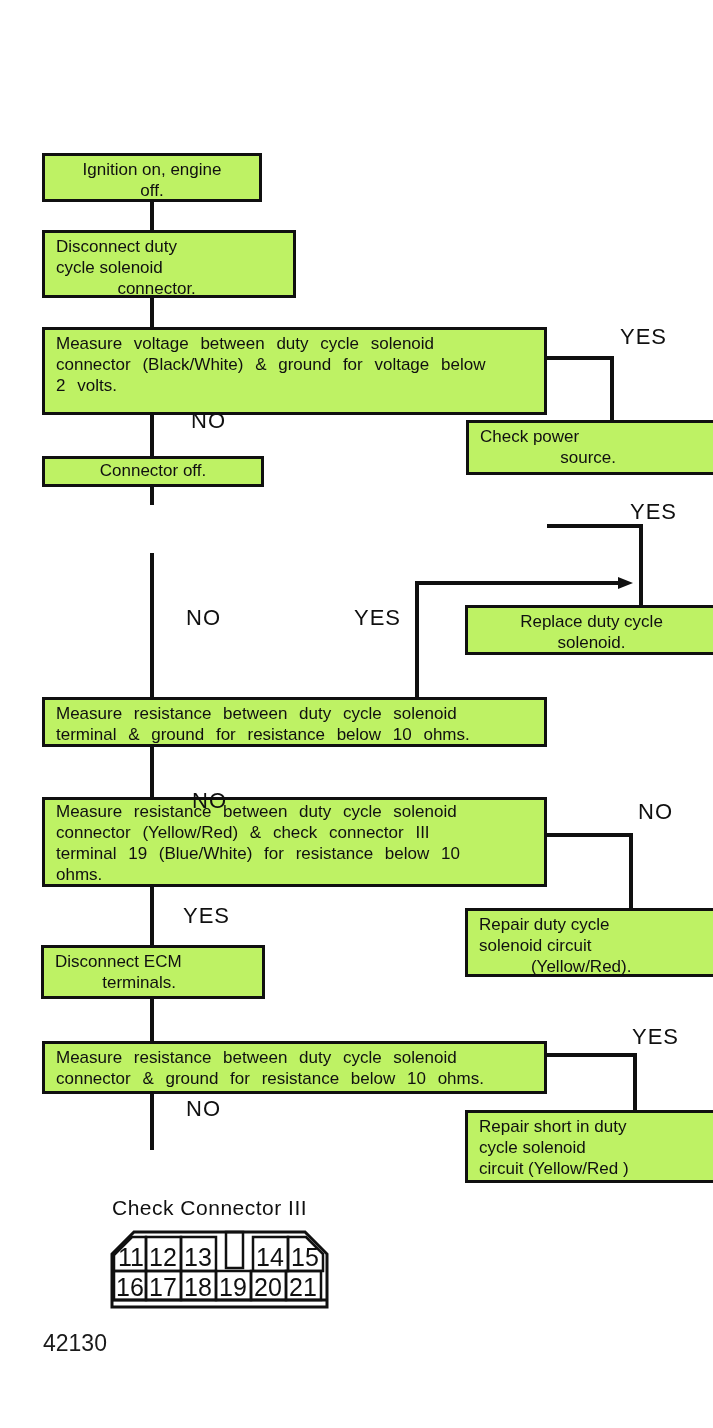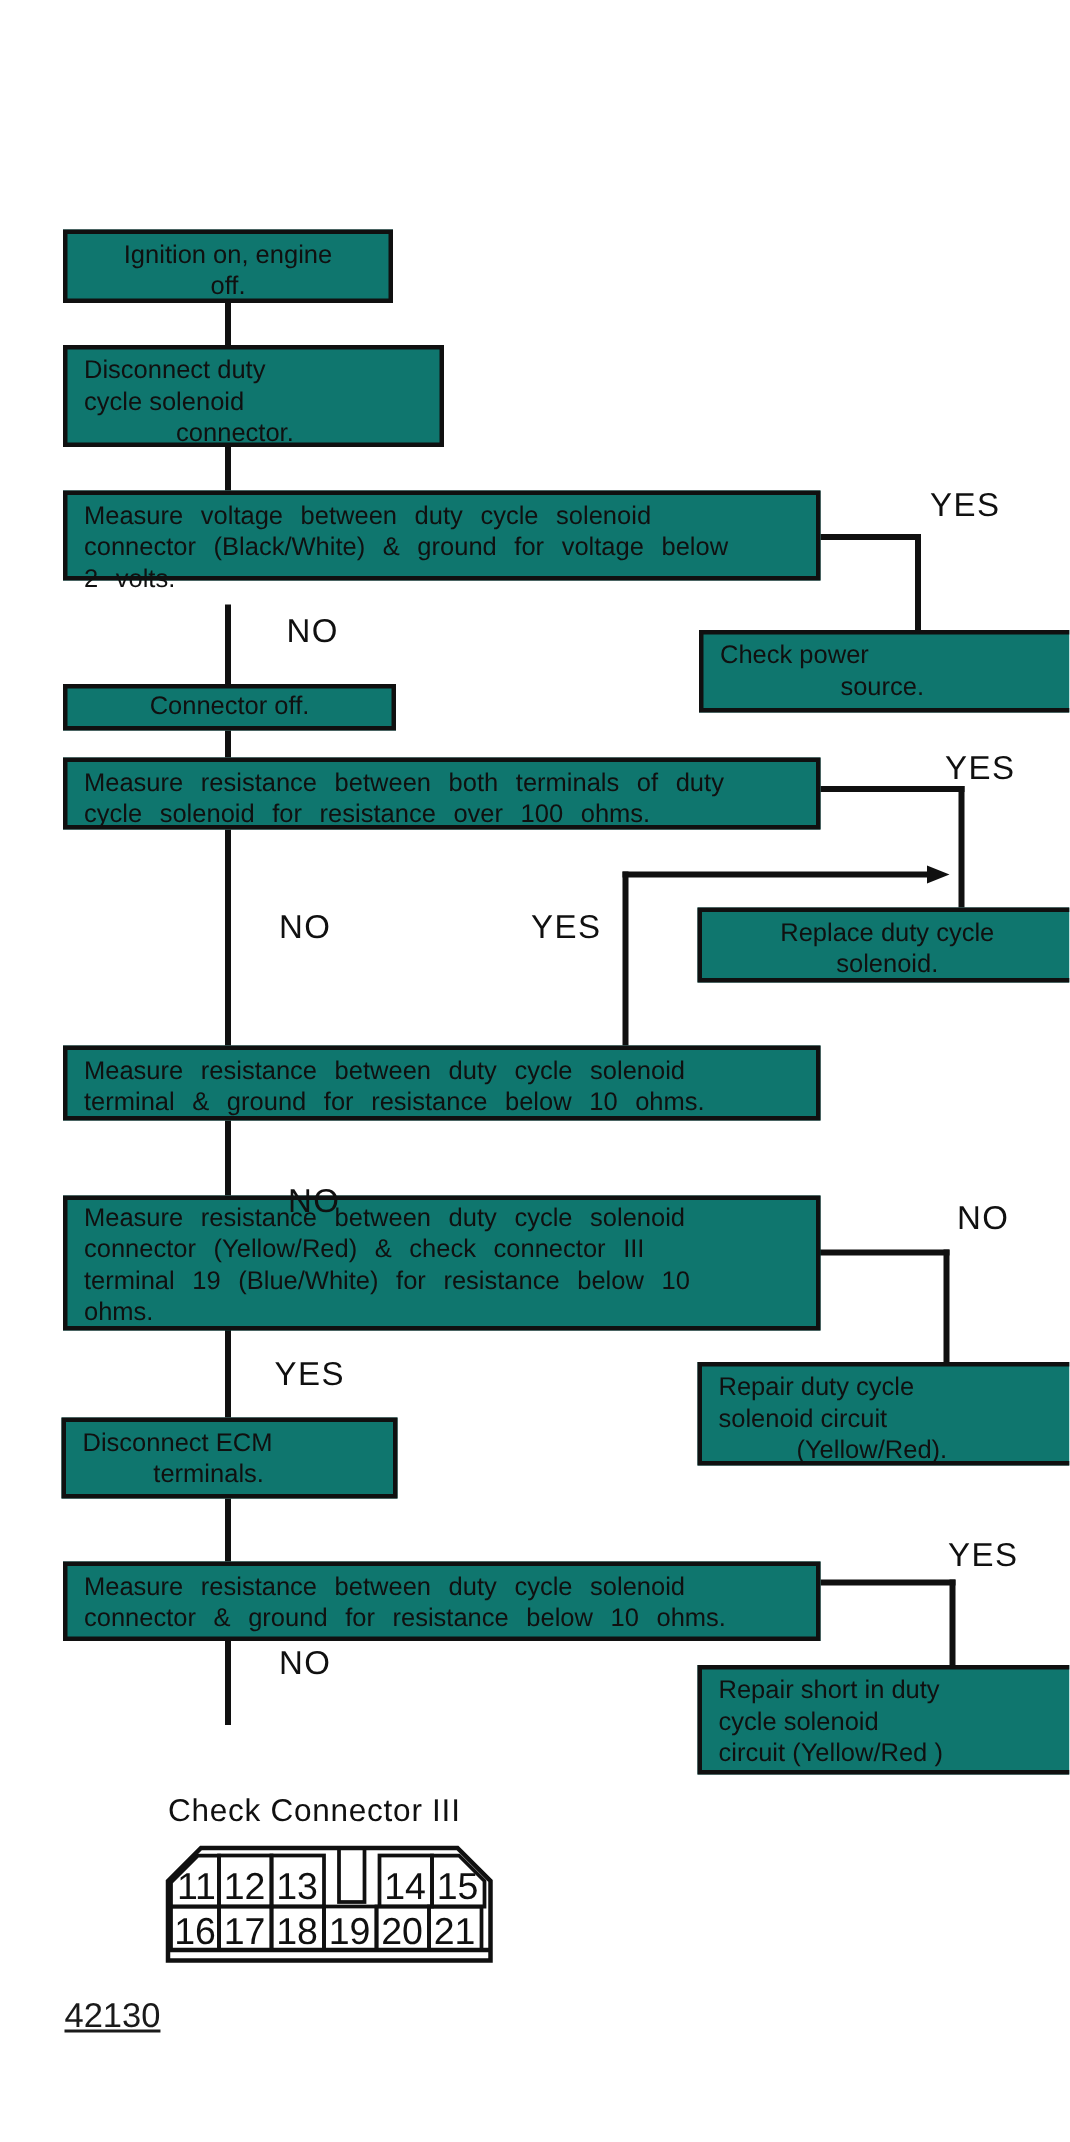--- a/index.html
+++ b/index.html
@@ -5,34 +5,34 @@
   html,body{margin:0;padding:0;background:#fff;}
   #page{
     position:relative;width:713px;height:1428px;background:#ffffff;
     font-family:"Liberation Sans",sans-serif;color:#101010;overflow:hidden;
   }
   .title{
     position:absolute;left:0;top:74px;width:713px;text-align:center;
     font-size:27px;font-weight:bold;letter-spacing:1px;
   }
   .fbox{
-    position:absolute;box-sizing:border-box;border:3px solid #101010;background:#0f766e;
+    position:absolute;box-sizing:border-box;border:3px solid #101010;background:#bef264;
     font-size:17px;line-height:21px;padding:3px 11px;white-space:pre;
   }
   .c{text-align:center;}
   .w{word-spacing:7px;}
   .vline{position:absolute;width:4px;background:#101010;}
   .hline{position:absolute;height:4px;background:#101010;}
   .decision{position:absolute;font-size:22px;letter-spacing:1px;line-height:22px;}
   .arrowhead{
     position:absolute;width:0;height:0;
     border-left:15px solid #101010;border-top:6px solid transparent;border-bottom:6px solid transparent;
   }
   .conn-label{position:absolute;font-size:21px;letter-spacing:0.5px;}
-  .fignum{position:absolute;font-size:23px;color:#1a1a1a;text-decoration:underline;}
+  .fignum{position:absolute;font-size:23px;color:#1a1a1a;}
   #connector-svg text{
     font-family:"Liberation Sans",sans-serif;font-size:25px;fill:#101010;text-anchor:middle;
   }
 </style>
 </head>
 <body>
 
 <div id="page">
 
 
@@ -62,31 +62,29 @@
   <div class="hline" style="left:547px;top:1053px;width:90px"></div>
   <div class="vline" style="left:633px;top:1053px;height:57px"></div>
 
   <div class="fbox c" style="left:42px;top:153px;width:220px;height:49px">Ignition on, engine
 off.</div>
 
   <div class="fbox" style="left:42px;top:230px;width:254px;height:68px">Disconnect duty
 cycle solenoid
              connector.</div>
 
-  <div class="fbox w" style="left:42px;top:327px;width:505px;height:60px">Measure voltage between duty cycle solenoid
+  <div class="fbox w" style="left:42px;top:327px;width:505px;height:88px">Measure voltage between duty cycle solenoid
 connector (Black/White) &amp; ground for voltage below
 2 volts.</div>
 
   <div class="fbox c" style="left:42px;top:456px;width:222px;height:31px;padding-top:1px">Connector off.</div>
 
   <div class="fbox" style="left:466px;top:420px;width:252px;height:55px">Check power
                  source.</div>
 
-  <div class="fbox w" style="left:42px;top:505px;width:505px;height:48px">Measure resistance between both terminals of duty
-cycle solenoid for resistance over 100 ohms.</div>
 
   <div class="fbox c" style="left:465px;top:605px;width:253px;height:50px">Replace duty cycle
 solenoid.</div>
 
   <div class="fbox w" style="left:42px;top:697px;width:505px;height:50px">Measure resistance between duty cycle solenoid
 terminal &amp; ground for resistance below 10 ohms.</div>
 
   <div class="fbox w" style="left:42px;top:797px;width:505px;height:90px;padding-top:1px">Measure resistance between duty cycle solenoid
 connector (Yellow/Red) &amp; check connector III
 terminal 19 (Blue/White) for resistance below 10

